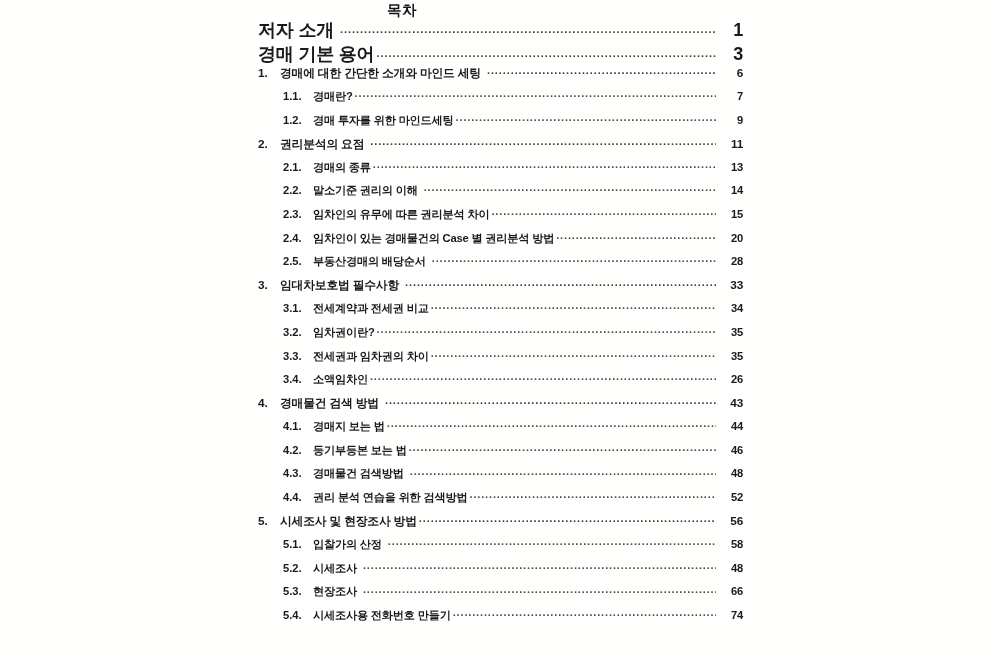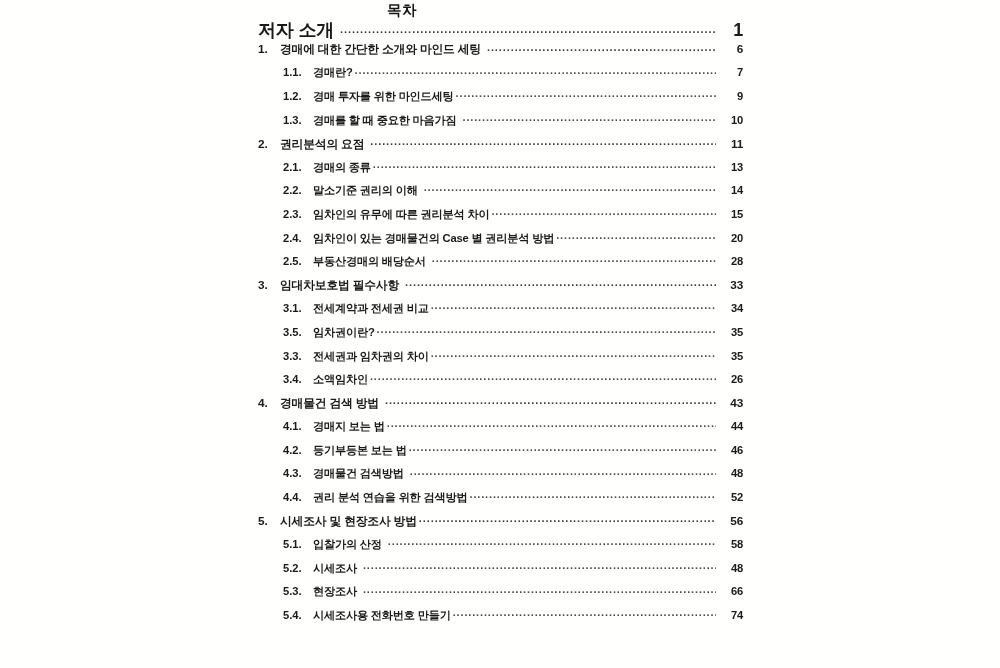--- a/index.html
+++ b/index.html
@@ -138,44 +138,44 @@
 
   <div class="toc-title">목차</div>
 
   <div class="toc-list">
       <div class="toc-row lvl0 gap">
         <span class="num"></span>
         <span class="label">저자 소개</span>
         <span class="leader"></span>
         <span class="pageno">1</span>
       </div>
+      <div class="toc-row lvl0">
+        <span class="num"></span>
+        <span class="label">경매 기본 용어</span>
+        <span class="leader"></span>
+        <span class="pageno">3</span>
+      </div>
       <div class="toc-row lvl1 gap">
         <span class="num">1.</span>
         <span class="label">경매에 대한 간단한 소개와 마인드 세팅</span>
         <span class="leader"></span>
         <span class="pageno">6</span>
       </div>
       <div class="toc-row lvl2">
         <span class="num">1.1.</span>
         <span class="label">경매란?</span>
         <span class="leader"></span>
         <span class="pageno">7</span>
       </div>
       <div class="toc-row lvl2">
         <span class="num">1.2.</span>
         <span class="label">경매 투자를 위한 마인드세팅</span>
         <span class="leader"></span>
         <span class="pageno">9</span>
       </div>
-      <div class="toc-row lvl2 gap">
-        <span class="num">1.3.</span>
-        <span class="label">경매를 할 때 중요한 마음가짐</span>
-        <span class="leader"></span>
-        <span class="pageno">10</span>
-      </div>
       <div class="toc-row lvl1 gap">
         <span class="num">2.</span>
         <span class="label">권리분석의 요점</span>
         <span class="leader"></span>
         <span class="pageno">11</span>
       </div>
       <div class="toc-row lvl2">
         <span class="num">2.1.</span>
         <span class="label">경매의 종류</span>
         <span class="leader"></span>
@@ -211,21 +211,21 @@
         <span class="leader"></span>
         <span class="pageno">33</span>
       </div>
       <div class="toc-row lvl2">
         <span class="num">3.1.</span>
         <span class="label">전세계약과 전세권 비교</span>
         <span class="leader"></span>
         <span class="pageno">34</span>
       </div>
       <div class="toc-row lvl2">
-        <span class="num">3.5.</span>
+        <span class="num">3.2.</span>
         <span class="label">임차권이란?</span>
         <span class="leader"></span>
         <span class="pageno">35</span>
       </div>
       <div class="toc-row lvl2">
         <span class="num">3.3.</span>
         <span class="label">전세권과 임차권의 차이</span>
         <span class="leader"></span>
         <span class="pageno">35</span>
       </div>

